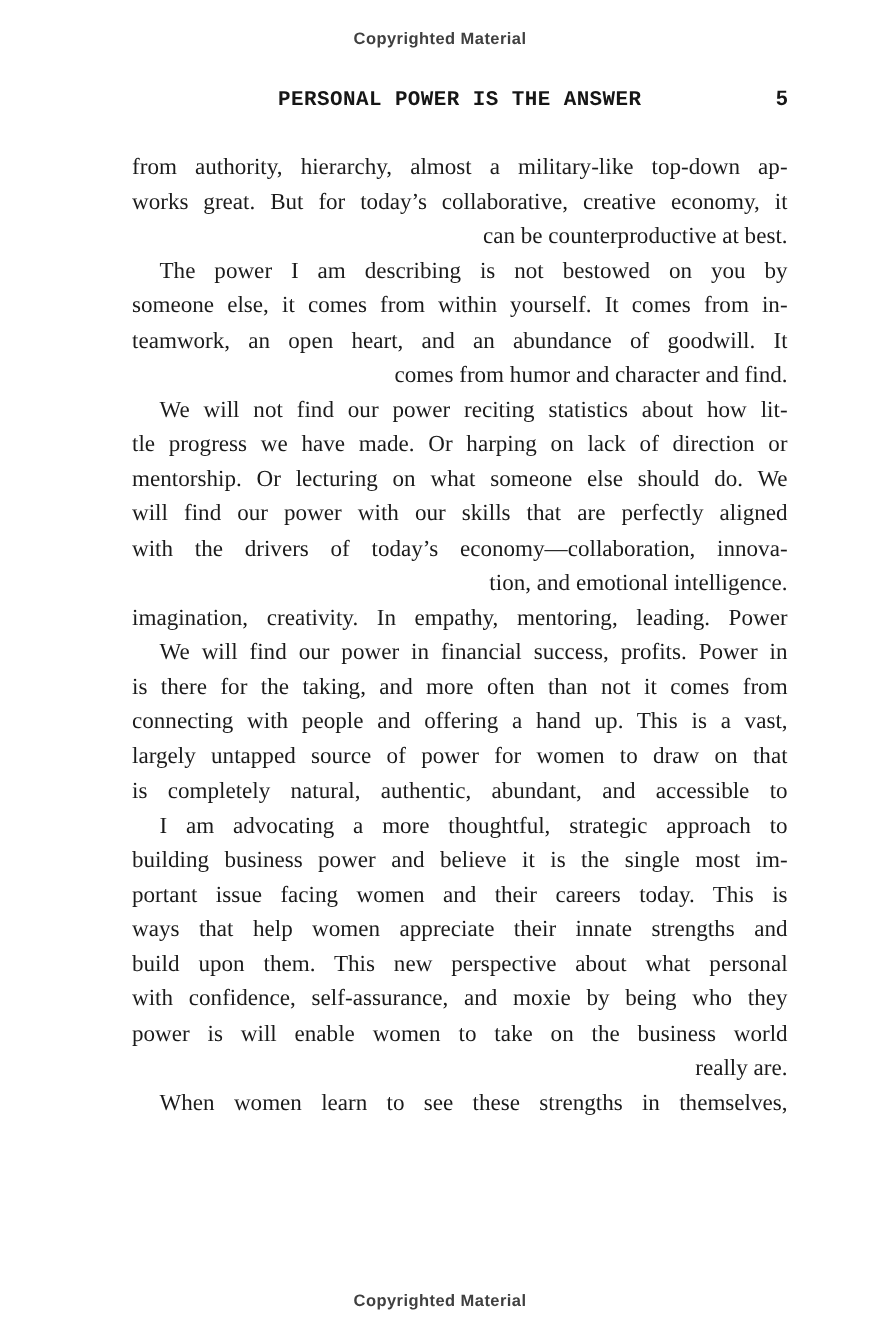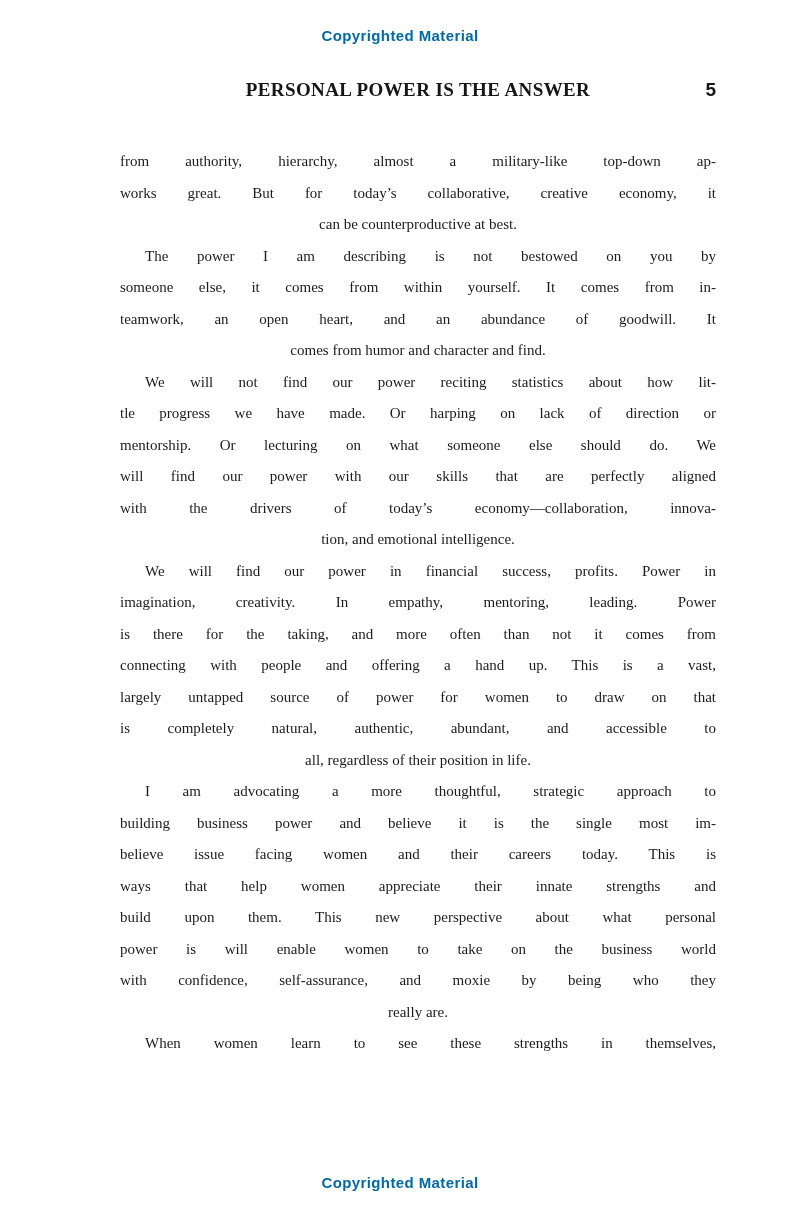--- a/index.html
+++ b/index.html
@@ -17,79 +17,79 @@
   }
   .notice {
     position: absolute;
     left: 0;
     width: 800px;
     text-align: center;
     font-family: "Liberation Sans", sans-serif;
     font-size: 15px;
     font-weight: 600;
     letter-spacing: 0.4px;
-    color: #0369a1;
+    color: #404040;
   }
   .notice.top { top: 27px; }
   .notice.bottom { top: 1174px; }
 
   .header-row {
     position: absolute;
     left: 120px;
     top: 78px;
     width: 596px;
     height: 24px;
   }
   .chapter-title {
     width: 100%;
     text-align: center;
-    font-family: Liberation Serif, serif;
+    font-family: Liberation Mono, monospace;
     font-weight: 700;
     font-size: 19px;
     letter-spacing: 0.4px;
     color: #161616;
     line-height: 24px;
   }
   .page-number {
     position: absolute;
     right: 0;
     top: 0;
     font-family: "Liberation Sans", sans-serif;
     font-weight: 700;
     font-size: 19px;
     color: #161616;
     line-height: 24px;
   }
 
   .body-text {
     position: absolute;
     left: 120px;
-    top: 146px;
+    top: 136px;
     width: 596px;
     color: #1b1b1b;
-    font-size: 15px;
+    font-size: 21px;
   }
   .paragraph { margin: 0; }
   .line {
     height: 31.5px;
     line-height: 31.5px;
     overflow: hidden;
     white-space: normal;
   }
   .line.justify {
     text-align: justify;
     text-align-last: justify;
   }
   .line.justify::after {
     content: "";
     display: inline-block;
     width: 100%;
     height: 0;
   }
-  .line.left { text-align: center; }
+  .line.left { text-align: right; }
   .line.indent { padding-left: 25px; }
 </style>
 </head>
 <body>
 
 <div class="page">
 
   <div class="notice top">Copyrighted Material</div>
 
   <div class="header-row">
@@ -111,36 +111,35 @@
       </div>
       <div class="paragraph">
         <div class="line justify indent">We will not find our power reciting statistics about how lit-</div>
         <div class="line justify">tle progress we have made. Or harping on lack of direction or</div>
         <div class="line justify">mentorship. Or lecturing on what someone else should do. We</div>
         <div class="line justify">will find our power with our skills that are perfectly aligned</div>
         <div class="line justify">with the drivers of today’s economy—collaboration, innova-</div>
         <div class="line left">tion, and emotional intelligence.</div>
       </div>
       <div class="paragraph">
+        <div class="line justify">imagination, creativity. In empathy, mentoring, leading. Power</div>
         <div class="line justify indent">We will find our power in financial success, profits. Power in</div>
-        <div class="line justify">imagination, creativity. In empathy, mentoring, leading. Power</div>
         <div class="line justify">is there for the taking, and more often than not it comes from</div>
         <div class="line justify">connecting with people and offering a hand up. This is a vast,</div>
         <div class="line justify">largely untapped source of power for women to draw on that</div>
         <div class="line justify">is completely natural, authentic, abundant, and accessible to</div>
-        <div class="line left">all, regardless of their position in life.</div>
       </div>
       <div class="paragraph">
         <div class="line justify indent">I am advocating a more thoughtful, strategic approach to</div>
         <div class="line justify">building business power and believe it is the single most im-</div>
-        <div class="line justify">believe issue facing women and their careers today. This is</div>
+        <div class="line justify">portant issue facing women and their careers today. This is</div>
         <div class="line justify">ways that help women appreciate their innate strengths and</div>
         <div class="line justify">build upon them. This new perspective about what personal</div>
+        <div class="line justify">with confidence, self-assurance, and moxie by being who they</div>
         <div class="line justify">power is will enable women to take on the business world</div>
-        <div class="line justify">with confidence, self-assurance, and moxie by being who they</div>
         <div class="line left">really are.</div>
       </div>
       <div class="paragraph">
         <div class="line justify indent">When women learn to see these strengths in themselves,</div>
       </div>
     </div>
 
   <div class="notice bottom">Copyrighted Material</div>
 
 </div>

